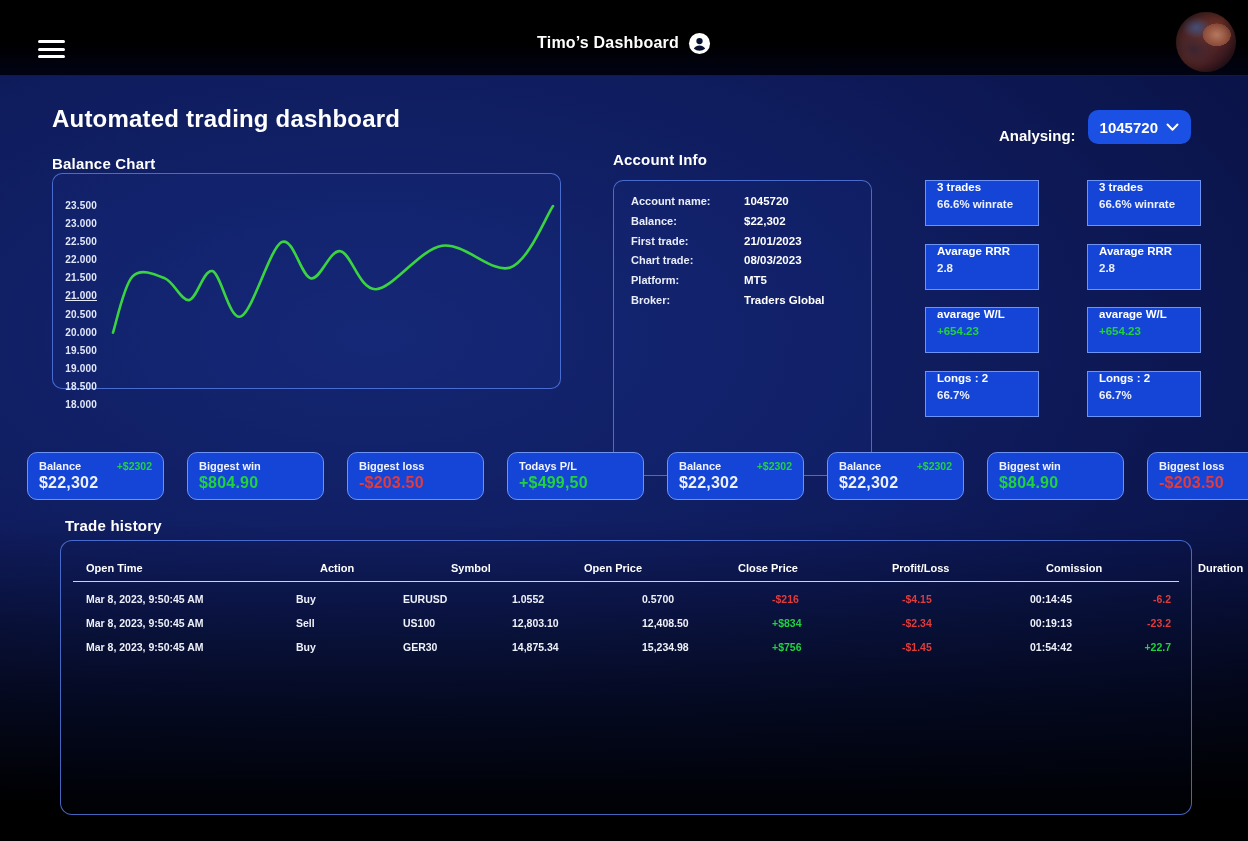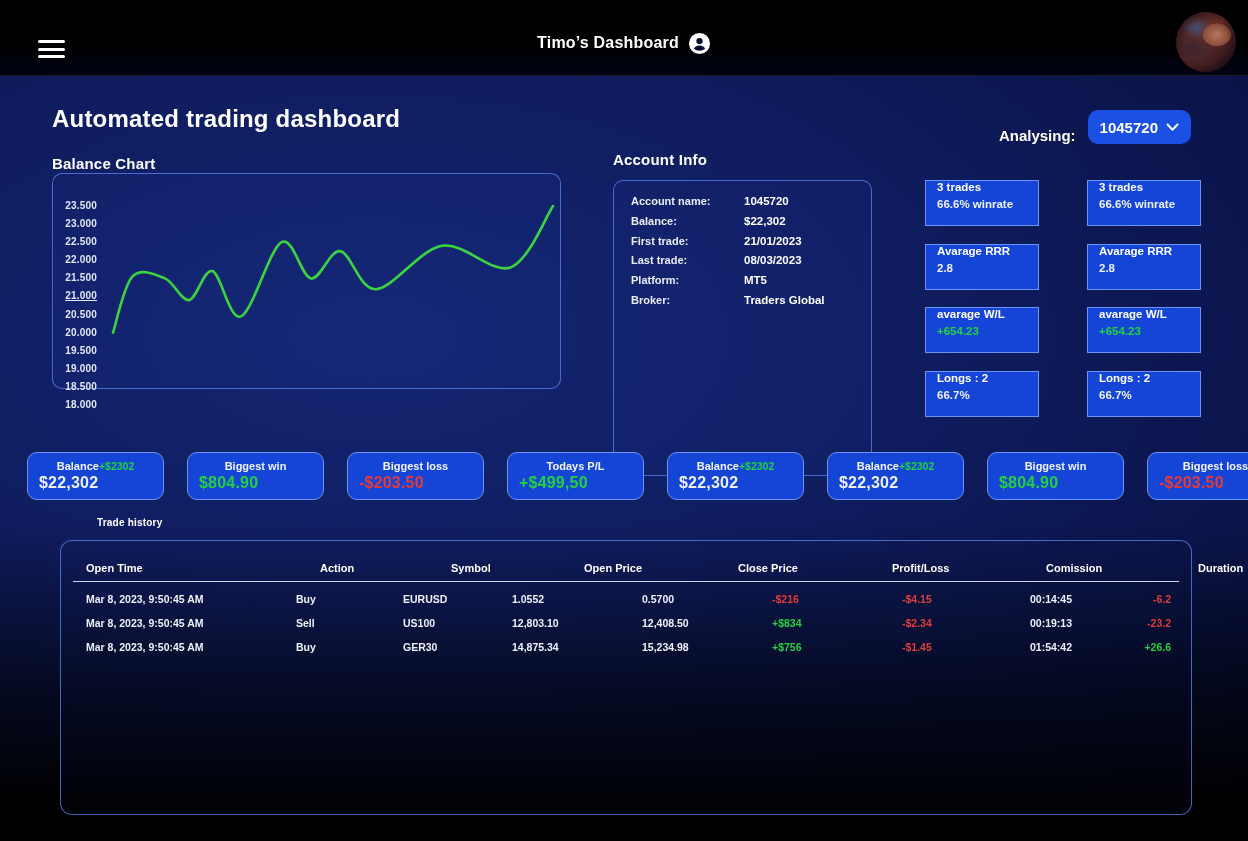--- a/index.html
+++ b/index.html
@@ -85,21 +85,21 @@
   .perf-card .p-line2 { font-size:11.5px; font-weight:bold; margin-top:5px; white-space:nowrap; }
   
   .summary-row {
     position:absolute; left:27px; top:452px; height:48px;
     display:flex; gap:23px;
   }
   .summary-card {
     flex:0 0 137px; height:48px; background:#1545d6; border:1px solid #6d93f5;
     border-radius:10px; padding:7px 11px 0 11px; overflow:hidden;
   }
-  .s-top { display:flex; justify-content:center; align-items:baseline; }
+  .s-top { display:flex; justify-content:space-between; align-items:baseline; }
   .s-label { font-size:11px; font-weight:bold; color:#f2f4fc; white-space:nowrap; }
   .s-delta { font-size:10.5px; font-weight:bold; color:#25d03c; white-space:nowrap; }
   .s-value { font-size:16px; font-weight:bold; margin-top:2px; letter-spacing:.2px; white-space:nowrap; }
   
   .history-panel { left:60px; top:540px; width:1132px; height:275px; border-radius:12px; background:rgba(15,30,100,.06); }
   .t-head, .t-row {
     display:grid;
     grid-template-columns:210px 107px 109px 130px 130px 130px 128px 114px 1fr;
     padding:0 20px 0 25px;
   }
@@ -179,21 +179,21 @@
     <span class="f-label">Balance:</span>
     <span class="f-value">$22,302</span>
   </div>
 
   <div class="a-row">
     <span class="f-label">First trade:</span>
     <span class="f-value">21/01/2023</span>
   </div>
 
   <div class="a-row">
-    <span class="f-label">Last trade:</span>
+    <span class="f-label">Chart trade:</span>
     <span class="f-value">08/03/2023</span>
   </div>
 
   <div class="a-row">
     <span class="f-label">Platform:</span>
     <span class="f-value">MT5</span>
   </div>
 
   <div class="a-row">
     <span class="f-label">Broker:</span>
@@ -302,21 +302,21 @@
 
   <div class="summary-card">
     <div class="s-top">
       <span class="s-label">Biggest loss</span>
 
     </div>
     <div class="s-value tone-red">-$203.50</div>
   </div>
 </div>
 
-  <div class="sec-label" style="left:65px; top:517px; font-size:10px;margin-left:32px;">Trade history</div>
+  <div class="sec-label" style="left:65px; top:517px; font-size:15px;">Trade history</div>
   <div class="panel history-panel">
     <div class="t-head" id="history-head">
         <span>Open Time</span>
         <span>Action</span>
         <span>Symbol</span>
         <span>Open Price</span>
         <span>Close Price</span>
         <span>Profit/Loss</span>
         <span>Comission</span>
         <span>Duration</span>
@@ -348,18 +348,18 @@
         </div>
         <div class="t-row">
           <span class="tone-white">Mar 8, 2023, 9:50:45 AM</span>
           <span class="tone-white">Buy</span>
           <span class="tone-white">GER30</span>
           <span class="tone-white">14,875.34</span>
           <span class="tone-white">15,234.98</span>
           <span class="tone-green">+$756</span>
           <span class="tone-red">-$1.45</span>
           <span class="tone-white">01:54:42</span>
-          <span class="tone-green">+26.6</span>
+          <span class="tone-green">+22.7</span>
         </div>
       </div>
   </div>
 
 </div>
 
 </body></html>

